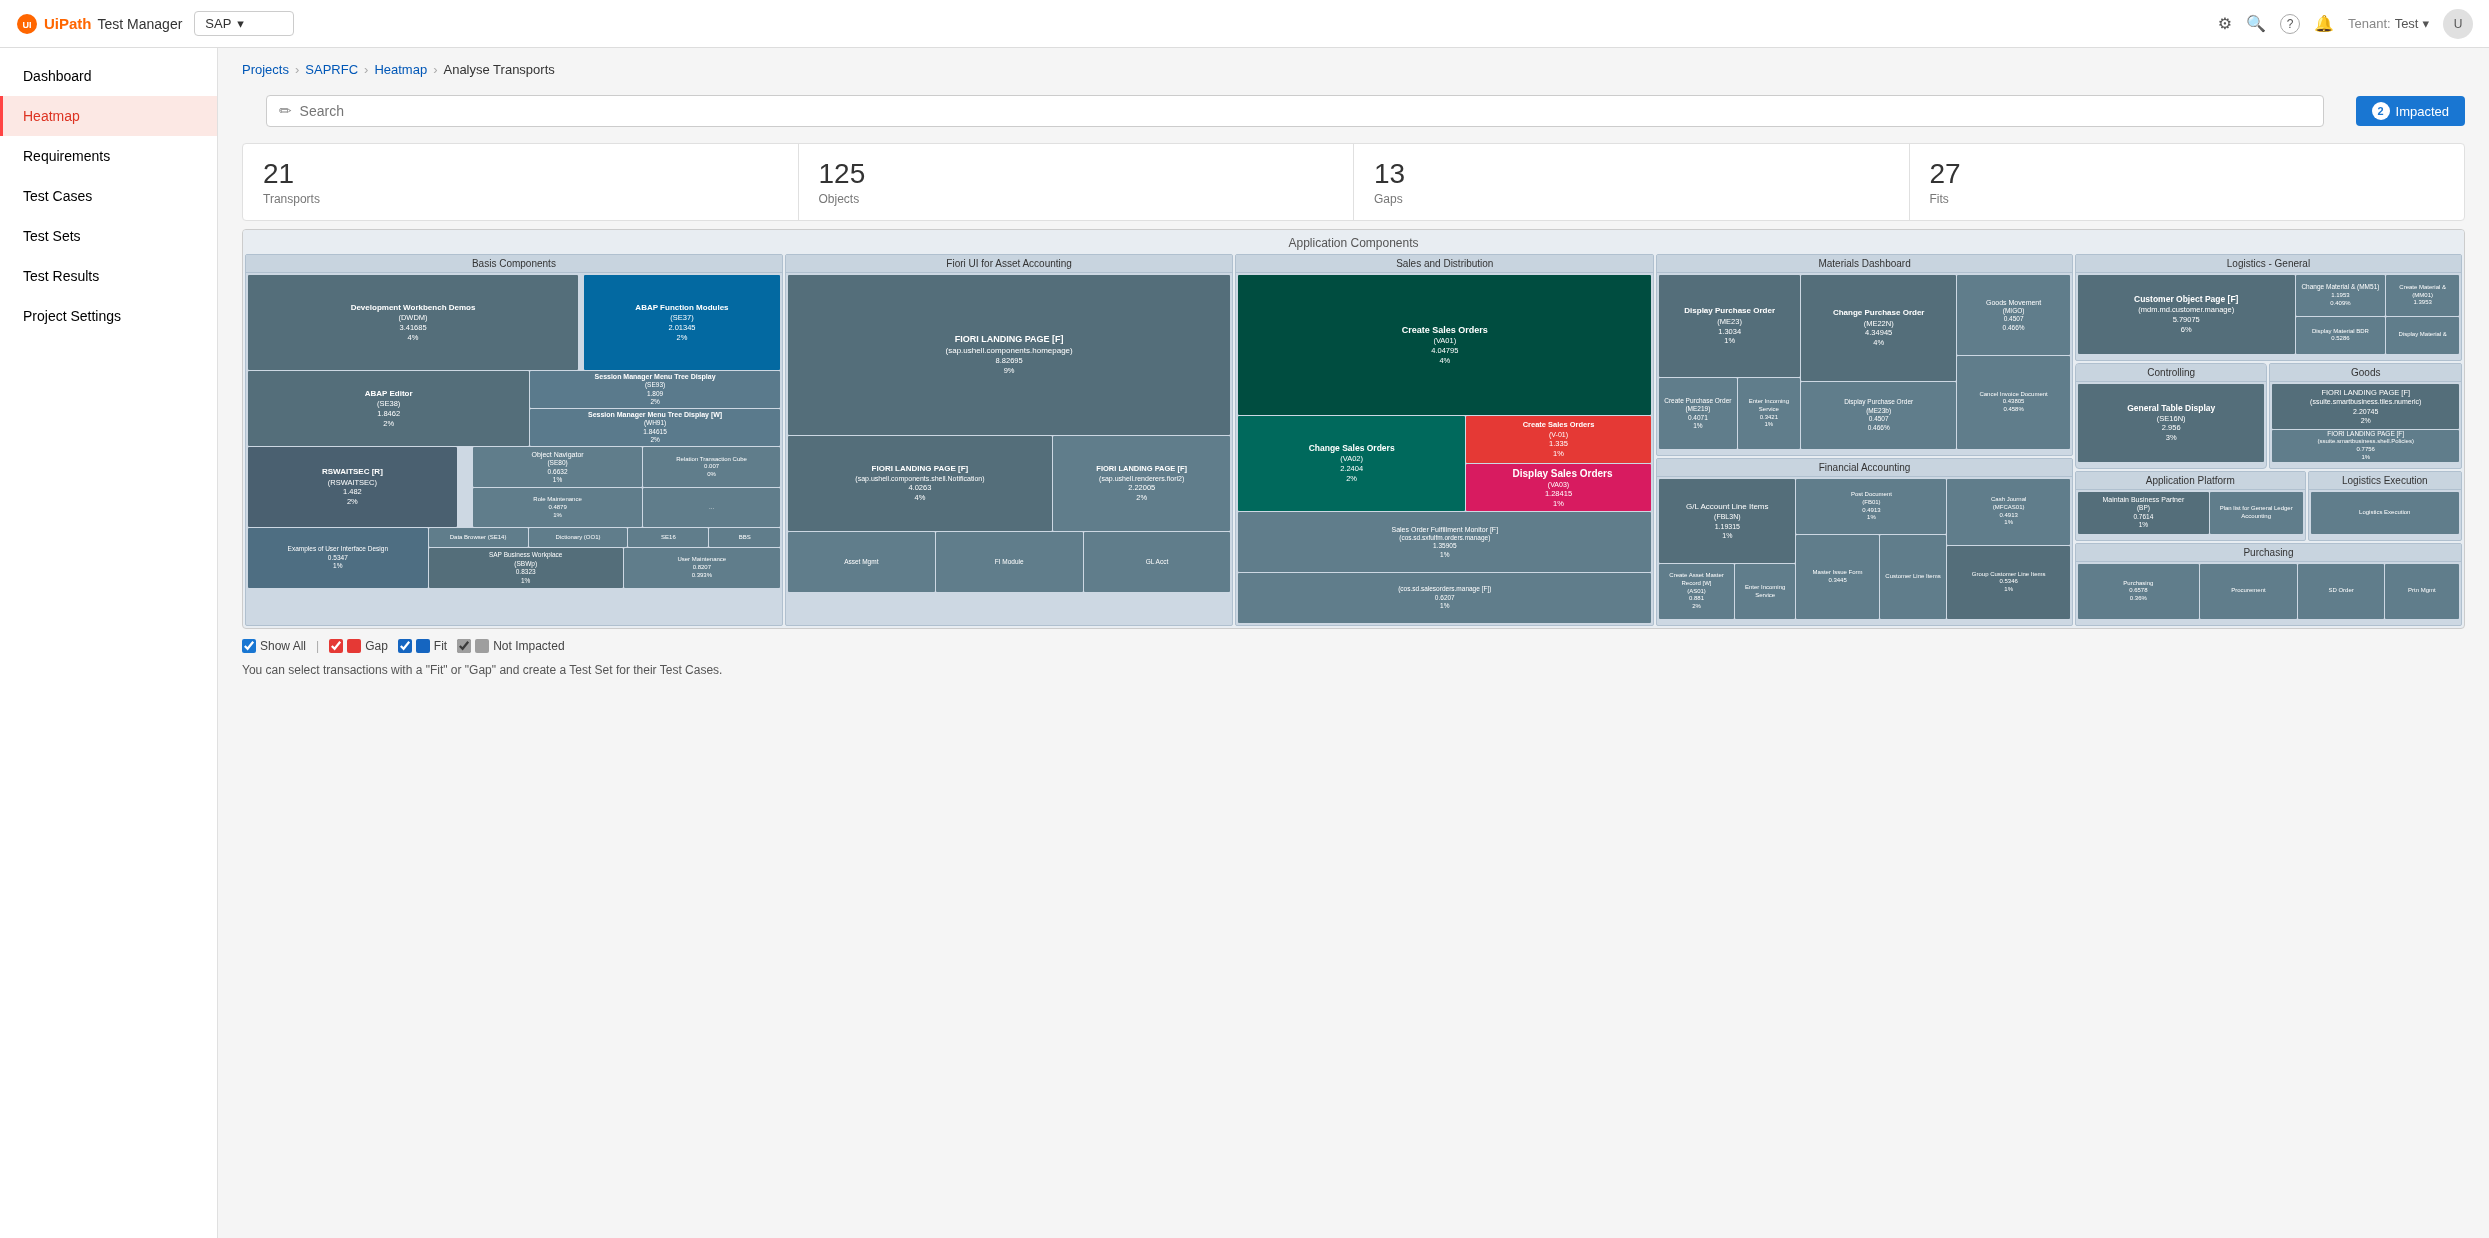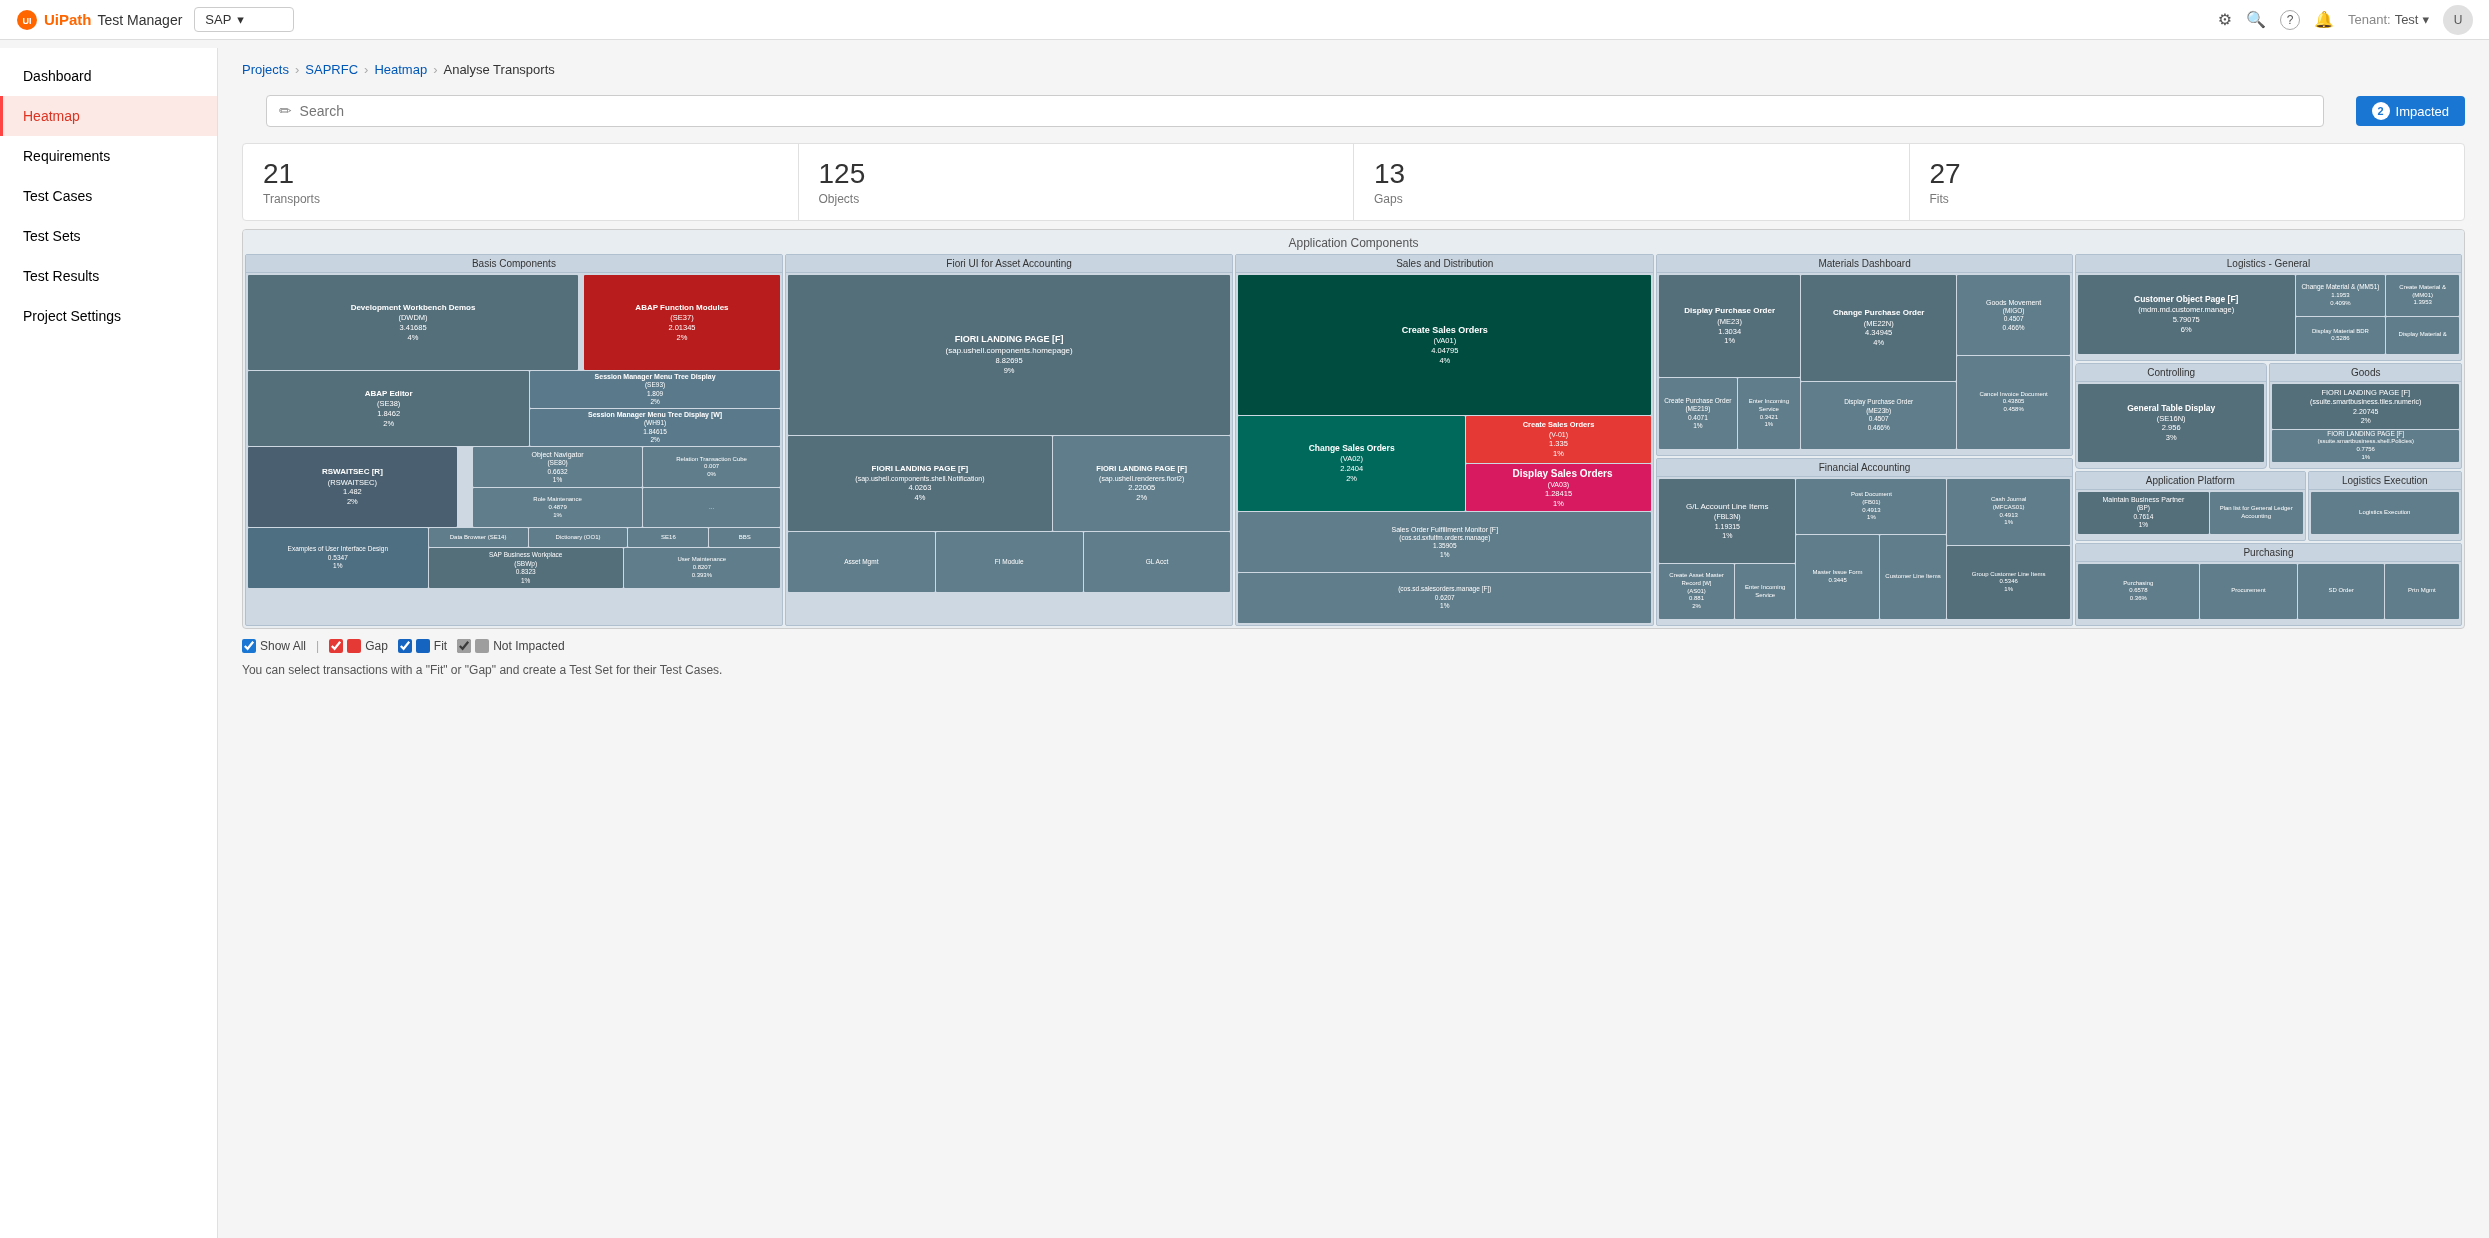--- a/index.html
+++ b/index.html
@@ -1,21 +1,21 @@
 <!DOCTYPE html>
 <html><head>
   <meta charset="utf-8">
   <style>
     * { box-sizing: border-box; margin: 0; padding: 0; }
     body { font-family: 'Segoe UI', Arial, sans-serif; font-size: 13px; background: #f5f5f5; color: #333; overflow-x: hidden; }
 
     
     .topnav {
       display: flex; align-items: center; background: #fff; border-bottom: 1px solid #ddd;
-      height: 40px; padding: 0 16px; justify-content: space-between; position: fixed; top: 0; left: 0; right: 0; z-index: 100;
+      height: 48px; padding: 0 16px; justify-content: space-between; position: fixed; top: 0; left: 0; right: 0; z-index: 100;
     }
     .topnav-left { display: flex; align-items: center; gap: 12px; }
     .topnav-logo { display: flex; align-items: center; gap: 6px; font-weight: 700; font-size: 15px; color: #f60; }
     .topnav-dropdown { border: 1px solid #ccc; border-radius: 4px; padding: 4px 10px; font-size: 13px; display: flex; align-items: center; gap: 6px; cursor: pointer; background: #fff; min-width: 100px; }
     .topnav-right { display: flex; align-items: center; gap: 14px; color: #555; font-size: 13px; }
     .topnav-icon { font-size: 16px; cursor: pointer; color: #555; }
     .topnav-tenant { display: flex; align-items: center; gap: 4px; cursor: pointer; }
     .avatar { width: 30px; height: 30px; border-radius: 50%; background: #e0e0e0; display: flex; align-items: center; justify-content: center; font-size: 12px; cursor: pointer; }
 
     
@@ -180,21 +180,21 @@
           <div class="hmap-section-header">Basis Components</div>
           <div style="padding:2px;display:flex;flex-direction:column;gap:1px;">
 
             <div style="display:flex;gap:6px;height:95px;">
               <div class="tile" style="flex:1.7;background:#546e7a;">
                 <span class="tile-name">Development Workbench Demos</span>
                 <span class="tile-id">(DWDM)</span>
                 <span class="tile-val">3.41685</span>
                 <span class="tile-pct">4%</span>
               </div>
-              <div class="tile" style="flex:1;background:#b91c1c;">
+              <div class="tile" style="flex:1;background:#0369a1;">
                 <span class="tile-name">ABAP Function Modules</span>
                 <span class="tile-id">(SE37)</span>
                 <span class="tile-val">2.01345</span>
                 <span class="tile-pct">2%</span>
               </div>
             </div>
 
             <div style="display:flex;gap:1px;height:75px;">
               <div class="tile" style="flex:1;background:#546e7a;">
                 <span class="tile-name">ABAP Editor</span>

